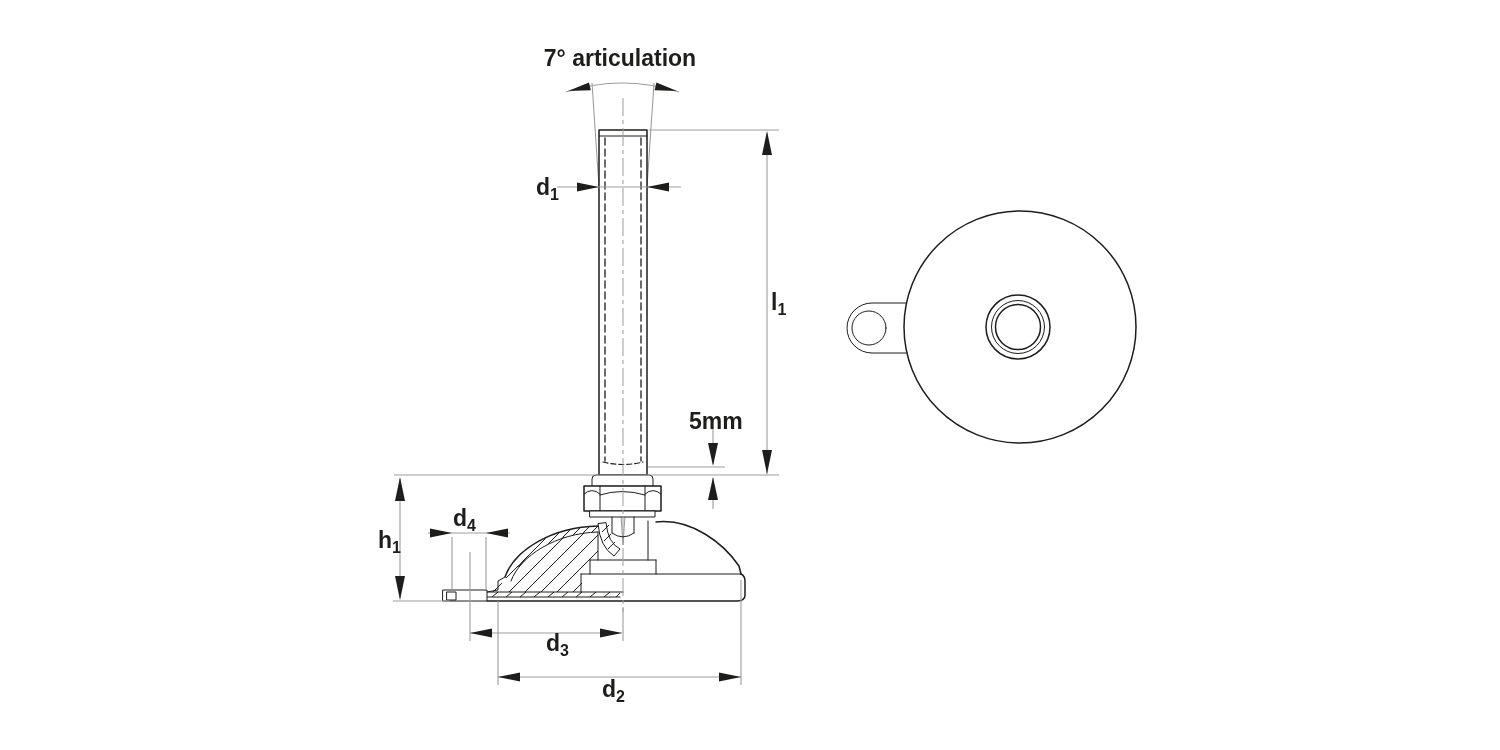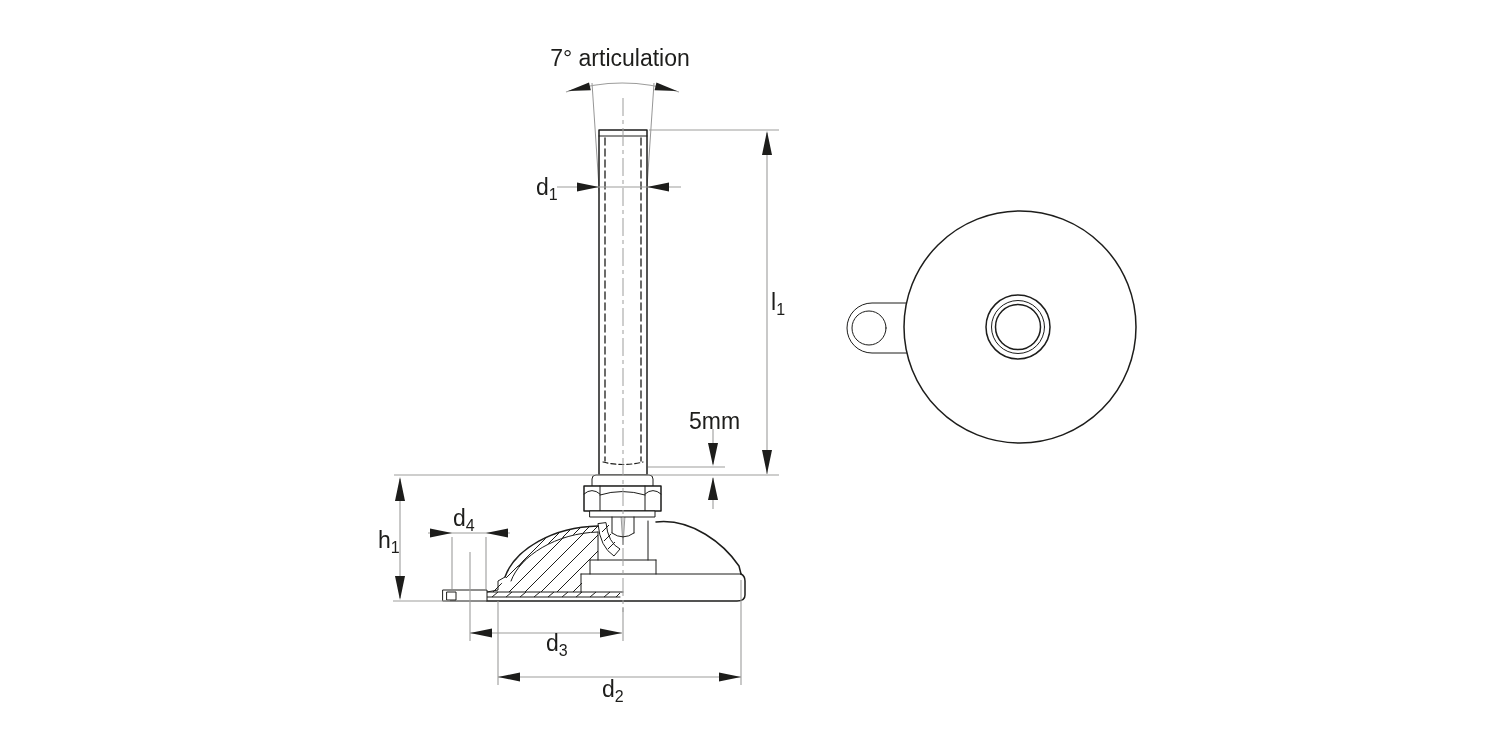--- a/index.html
+++ b/index.html
@@ -1,16 +1,16 @@
 <!DOCTYPE html>
 <html><head>
 <meta charset="utf-8">
 <style>
   html,body{margin:0;padding:0;background:#ffffff;}
-  .canvas{position:relative;width:1500px;height:750px;background:#ffffff;overflow:hidden;}
+  .canvas{position:relative;width:1500px;height:750px;background:#ffffff;overflow:hidden;font-weight:bold;}
   svg{display:block;}
   text, tspan{font-family:"Liberation Sans", sans-serif; fill:#1d1d1b;}
   .lbl{font-size:23px;}
   .sub{font-size:16px;}
   .geo{stroke:#1d1d1b; fill:none; stroke-width:1.5; stroke-linecap:round; stroke-linejoin:round;}
   .thin{stroke-width:1;}
   .w{fill:#ffffff;}
   .dash{stroke-dasharray:7 4; stroke-width:1.3;}
   .dash2{stroke-dasharray:5 3; stroke-width:1.2;}
   .dim{stroke:#9d9d9c; fill:none; stroke-width:1.1;}

